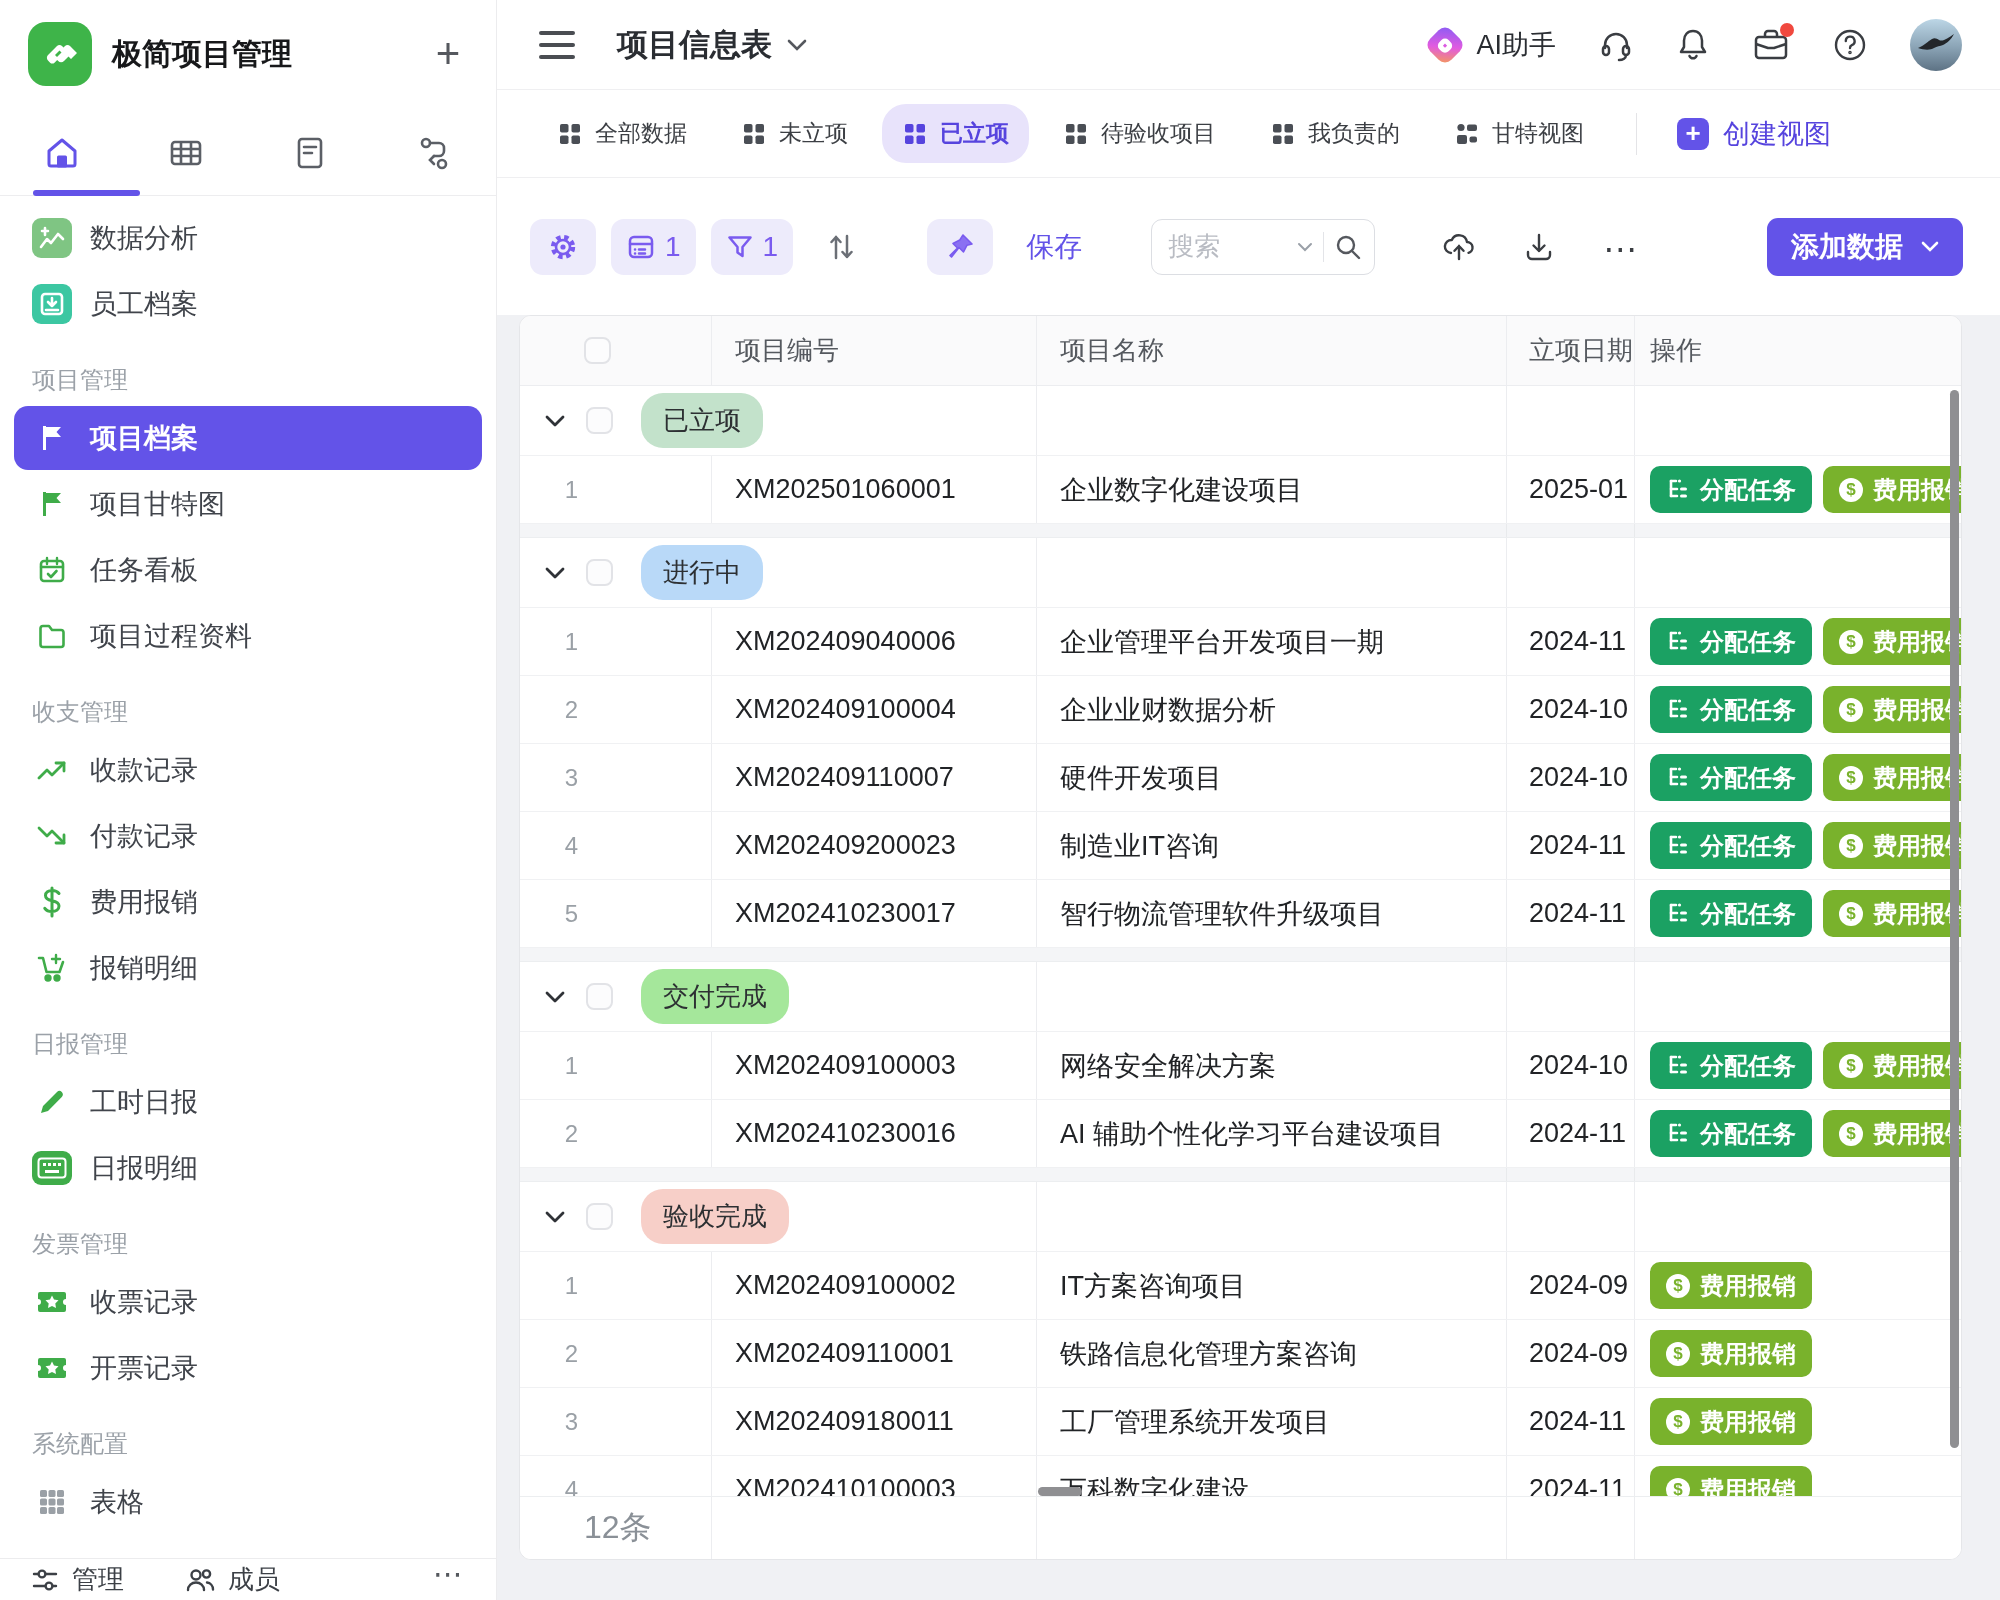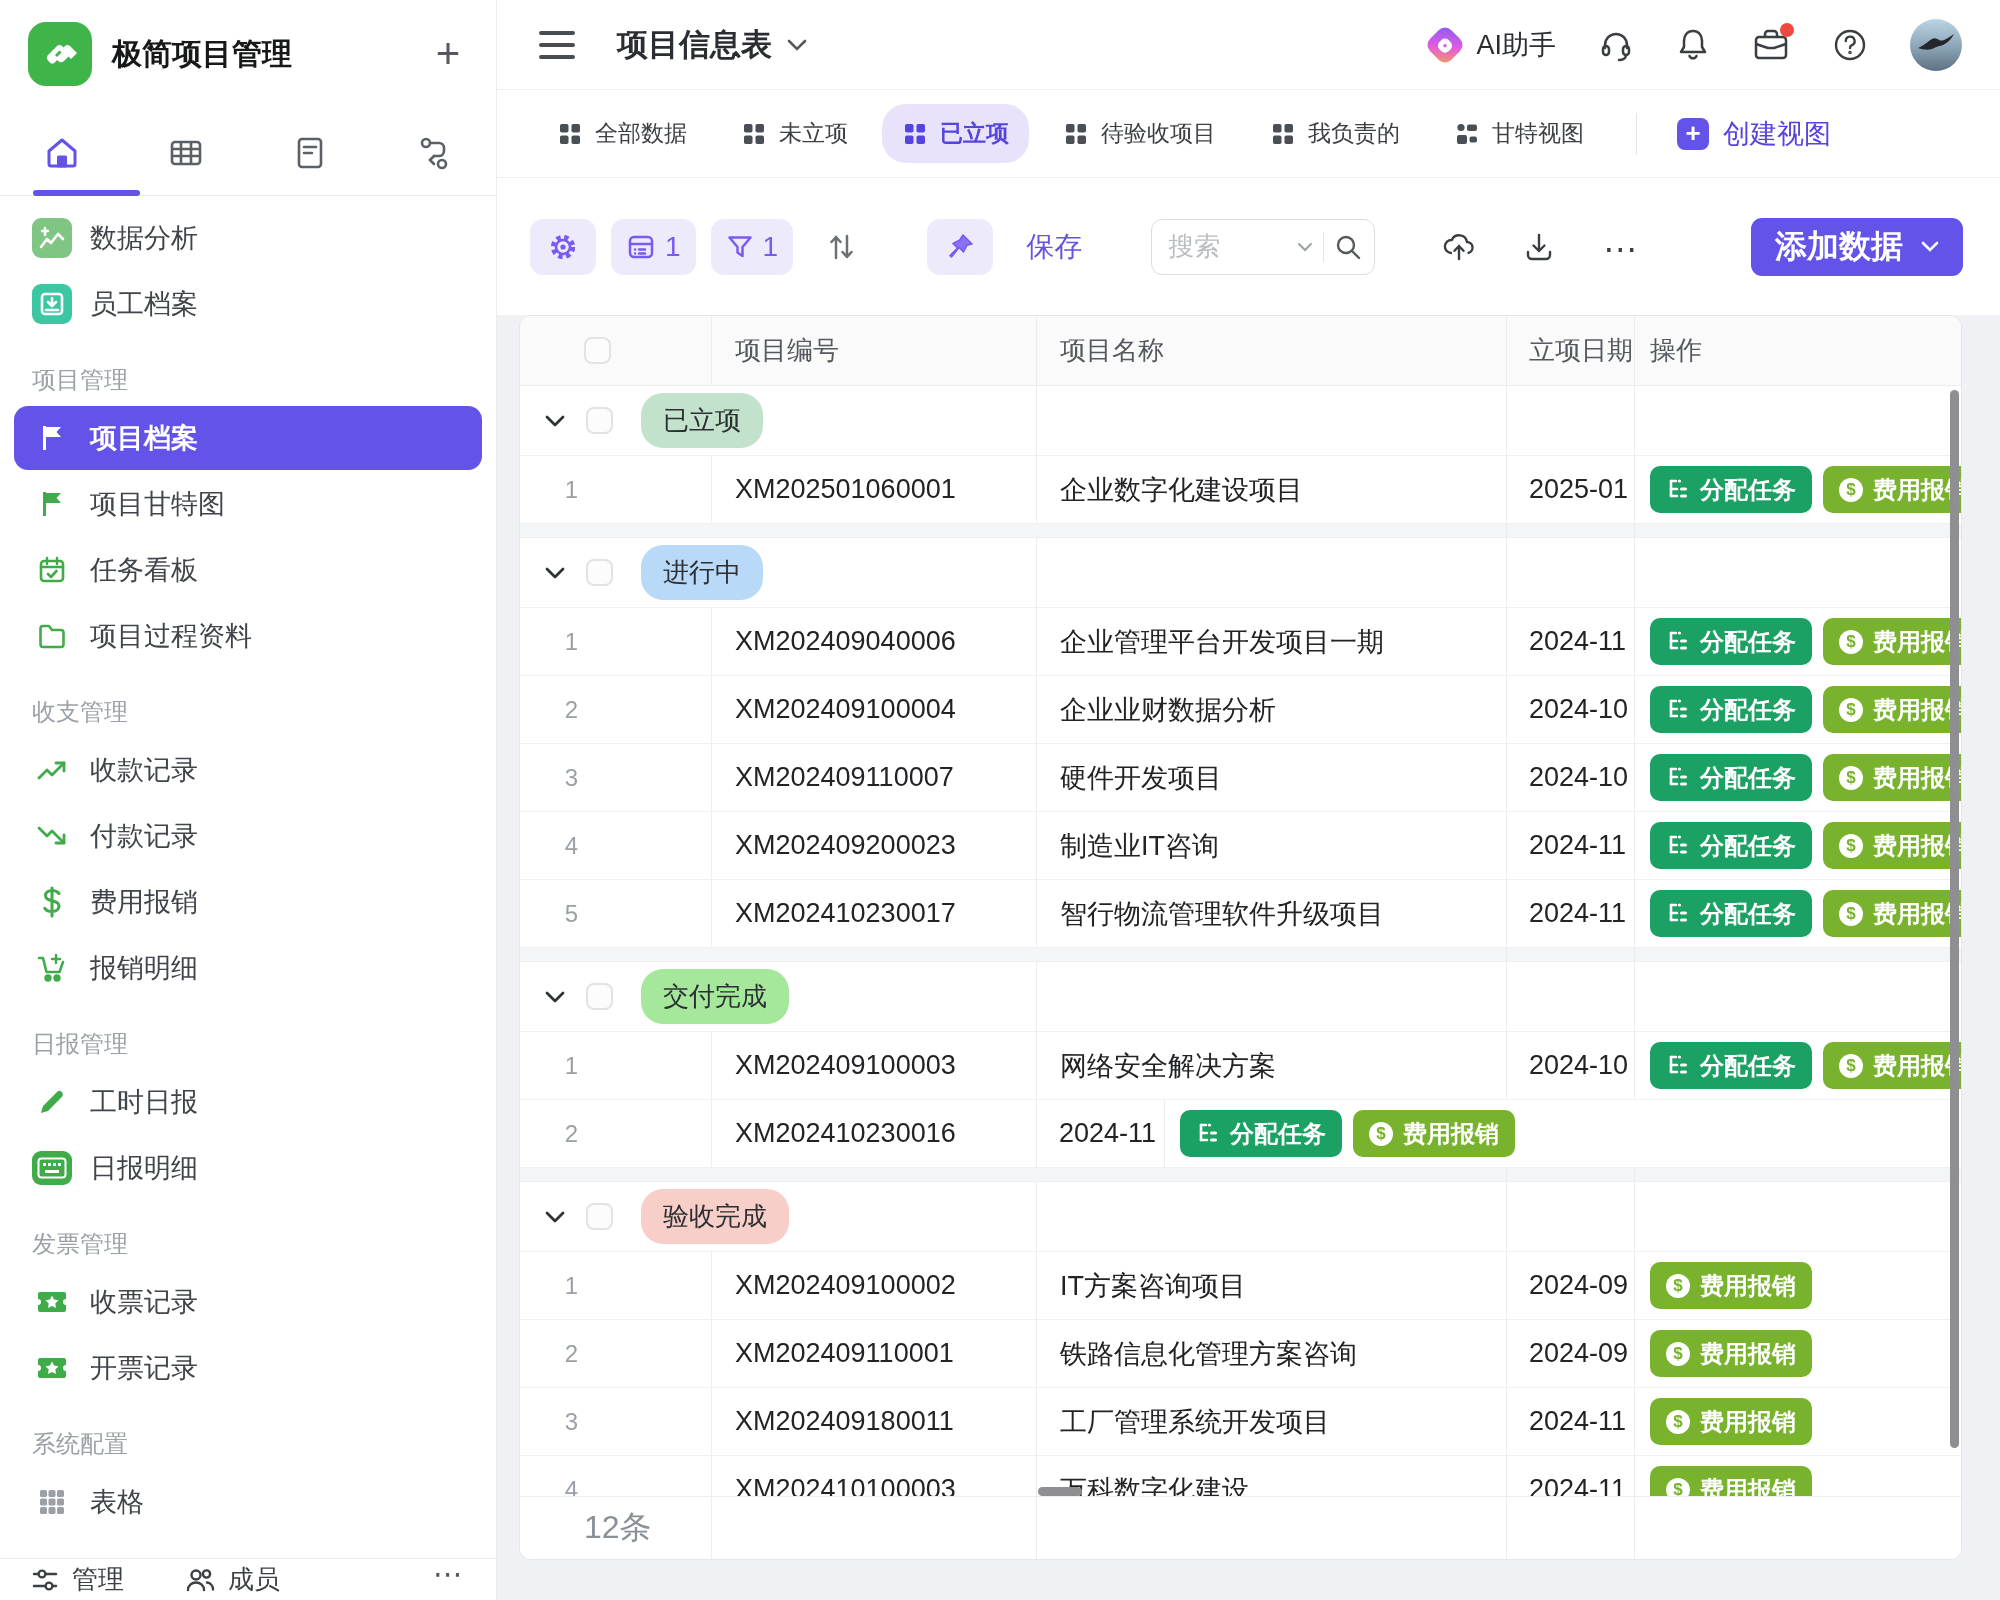--- a/index.html
+++ b/index.html
@@ -51,21 +51,21 @@
   .plusbox { width:32px; height:32px; border-radius:8px; background:#6353E8; color:#fff; display:flex; align-items:center; justify-content:center; font-size:26px; font-weight:700; }
 
   .m-toolbar { height:137px; display:flex; align-items:center; padding:0 37px 0 33px; gap:15px; background:#fff; }
   .tbtn { height:56px; min-width:66px; border-radius:13px; background:#EDEBFB; color:#7A5BEF; display:flex; align-items:center; justify-content:center; gap:9px; font-size:28px; padding:0 15px; }
   .tbtn.plain { background:transparent; color:#5b5f66; }
   .save-btn { font-size:28px; color:#6353E8; margin:0 26px 0 18px; }
   .searchbox { width:224px; height:56px; border:1px solid #dcdee3; border-radius:11px; display:flex; align-items:center; padding:0 12px 0 16px; gap:10px; margin-left:28px; }
   .search-ph { font-size:26px; color:#b9bcc3; flex:1; }
   .sdiv { width:1px; height:30px; background:#e3e4e8; }
   .ticon { display:flex; padding:0 16px; }
-  .add-btn { margin-left:auto; height:58px; background:#6353E8; border-radius:11px; color:#fff; display:flex; align-items:center; gap:18px; font-size:32px; font-weight:600; padding:0 24px; }
+  .add-btn { margin-left:auto; height:58px; background:#6353E8; border-radius:11px; color:#fff; display:flex; align-items:center; gap:18px; font-size:28px; font-weight:600; padding:0 24px; }
 
   .m-content { flex:1; background:#F0F1F4; padding:0 37px 0 22px; min-height:0; }
   .card { width:1443px; height:1245px; background:#fff; border:1px solid #e5e6e9; border-radius:12px; position:relative; overflow:hidden; }
 
   .trow { display:flex; width:100%; }
   .cell { border-right:1px solid #ecedf0; display:flex; align-items:center; overflow:hidden; flex:none; }
   .c0 { width:192px; } .c1 { width:325px; padding-left:23px; } .c2 { width:470px; padding-left:23px; }
   .c3 { width:128px; padding-left:22px; } .c4 { flex:1; border-right:none; padding-left:15px; }
   .c01 { width:517px; padding-left:24px; }
   .t-head { height:70px; background:#FAFAFB; border-bottom:1px solid #ecedf0; font-size:26px; color:#55595f; }
@@ -844,20 +844,23 @@
               </div>
             </div>
           </div>
           <div class="trow drow">
             <div class="cell c0">
               <span class="rownum">2</span>
             </div>
             <div class="cell c1">
               <span class="code">XM202410230016</span>
             </div>
+            <div class="cell c2">
+              <span class="pname">AI 辅助个性化学习平台建设项目</span>
+            </div>
             <div class="cell c3">
               <span class="pdate">2024-11</span>
             </div>
             <div class="cell c4">
               <div class="abtn assign">
                 <span>
                   <svg width="24" height="24" viewBox="0 0 24 24" fill="none" stroke="#fff" stroke-width="2.6" stroke-linecap="round">
                     <path d="M5 3v15"></path>
                     <path d="M5 3h5M5 11h6M5 18h6"></path>
                     <circle cx="13.5" cy="3" r="1.6" fill="#fff" stroke="none"></circle>

